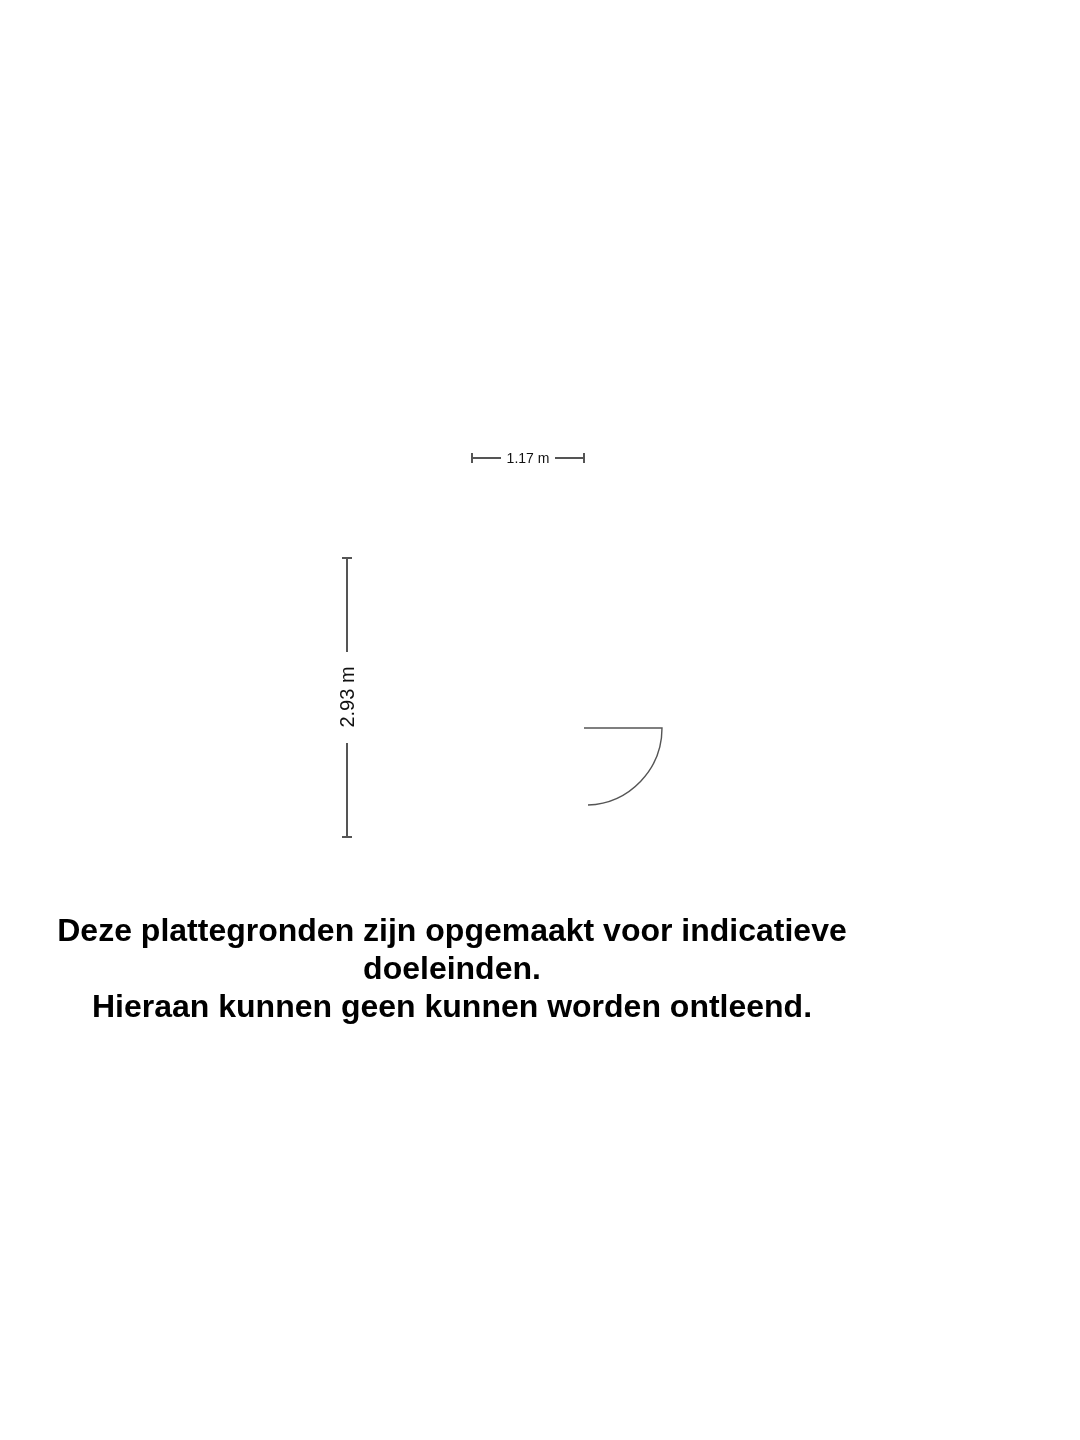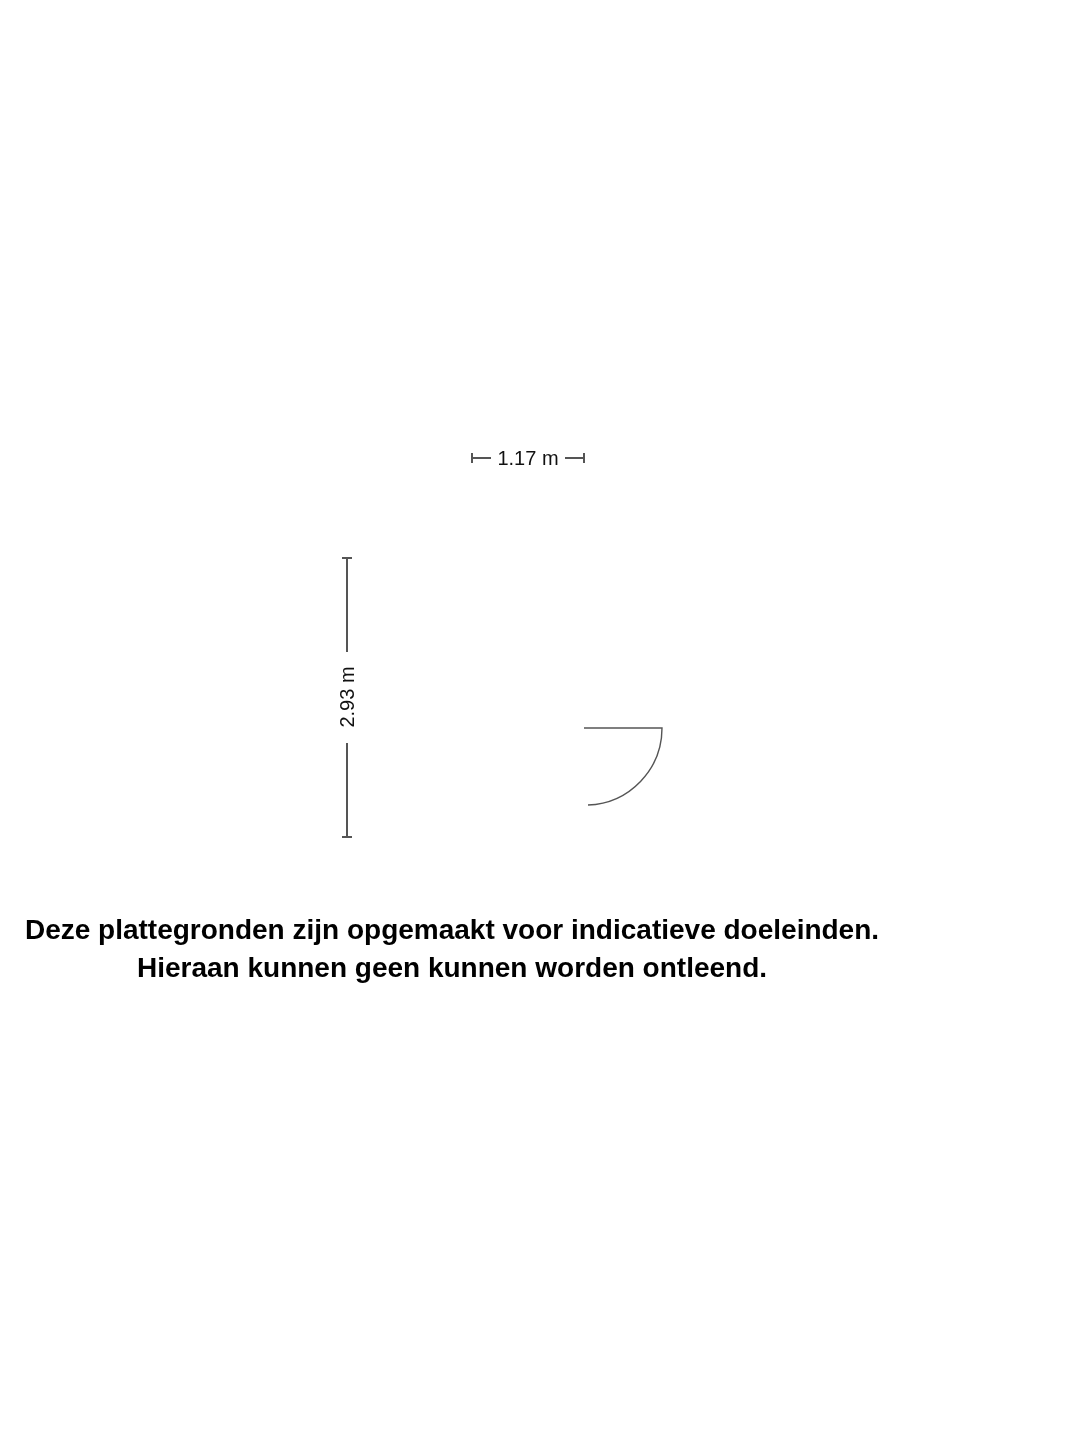--- a/index.html
+++ b/index.html
@@ -23,21 +23,21 @@
     top: 446px;
     width: 114px;
     height: 24px;
     display: flex;
     align-items: center;
   }
   .tick-v { width: 2px; height: 10px; background: var(--line); flex: 0 0 auto; }
   .dline-h { flex: 1 1 auto; height: 2px; background: var(--line); }
   .dim-text {
     margin: 0 6px;
-    font-size: 20px;
+    font-size: 14px;
     line-height: 24px;
     color: #111111;
     white-space: nowrap;
   }
 
   
   .vtick {
     position: absolute;
     left: 342px;
     width: 10px;
@@ -125,21 +125,21 @@
   }
 
   
   .disclaimer {
     position: absolute;
     left: 0;
     top: 911px;
     width: 904px;
     text-align: center;
     font-weight: bold;
-    font-size: 28px;
+    font-size: 32px;
     line-height: 38px;
     color: #000000;
   }
 </style>
 </head>
 <body>
 
 <div class="page">
 
   <div class="dim-h">

